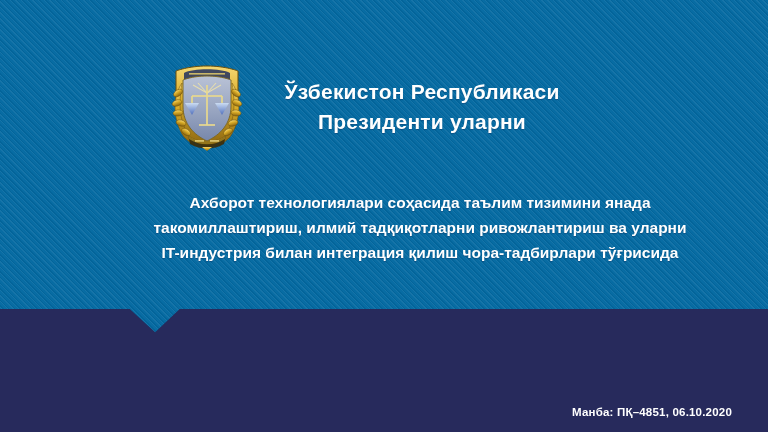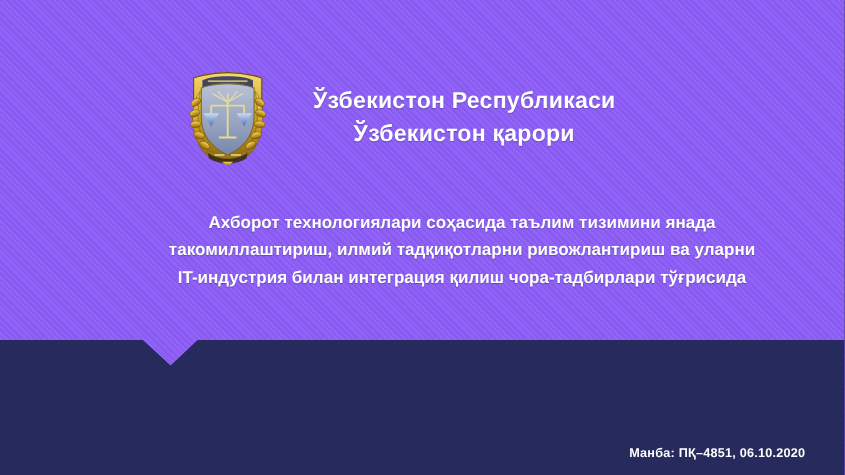--- a/index.html
+++ b/index.html
@@ -9,21 +9,21 @@
   }
   body {
     font-family: "Liberation Sans", "DejaVu Sans", sans-serif;
   }
 
   #slide {
     position: relative;
     width: 768px;
     height: 432px;
     overflow: hidden;
-    background-color: #8b5cf6;
+    background-color: #0369a1;
   }
 
   
   #stripes {
     position: absolute;
     inset: 0;
     background-image: repeating-linear-gradient(
       45deg,
       rgba(255,255,255,0.075) 0px,
       rgba(255,255,255,0.075) 1px,
@@ -196,21 +196,21 @@
           <rect x="27" y="77" width="9" height="1.8"></rect>
           <rect x="42" y="77" width="9" height="1.8"></rect>
         </g>
 
         <path d="M34 84 L44 84 L39 88 Z" fill="url(#goldGrad)"></path>
       </svg>
     </div>
 
     <div id="header-titles">
       <div class="header-line">Ўзбекистон Республикаси</div>
-      <div class="header-line">Ўзбекистон қарори</div>
+      <div class="header-line">Президенти уларни</div>
     </div>
 
   </div>
 
   <div id="body-text">
     <div class="body-line">Ахборот технологиялари соҳасида таълим тизимини янада</div>
     <div class="body-line">такомиллаштириш, илмий тадқиқотларни ривожлантириш ва уларни</div>
     <div class="body-line">IT-индустрия билан интеграция қилиш чора-тадбирлари тўғрисида</div>
   </div>
 

